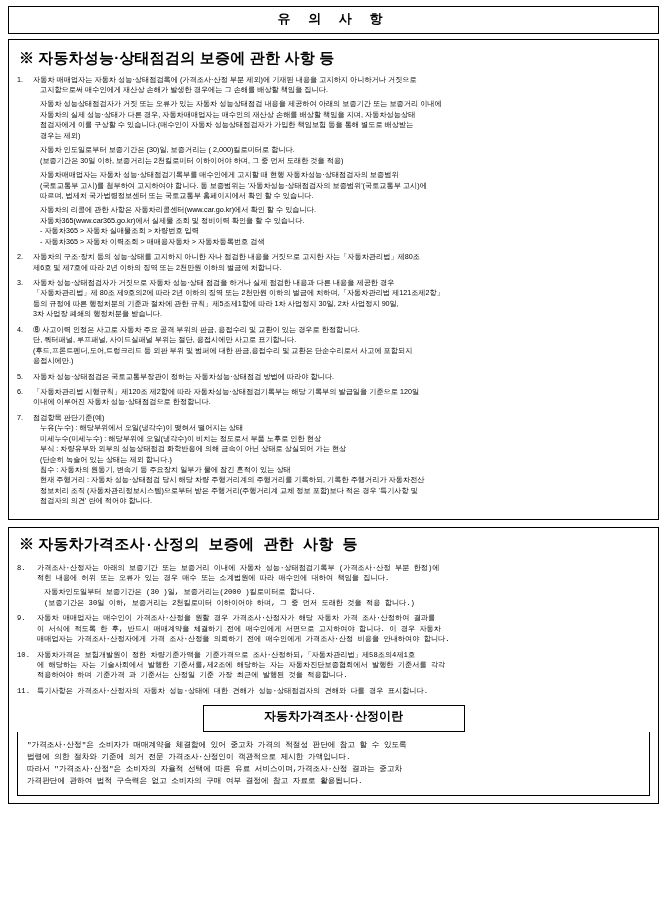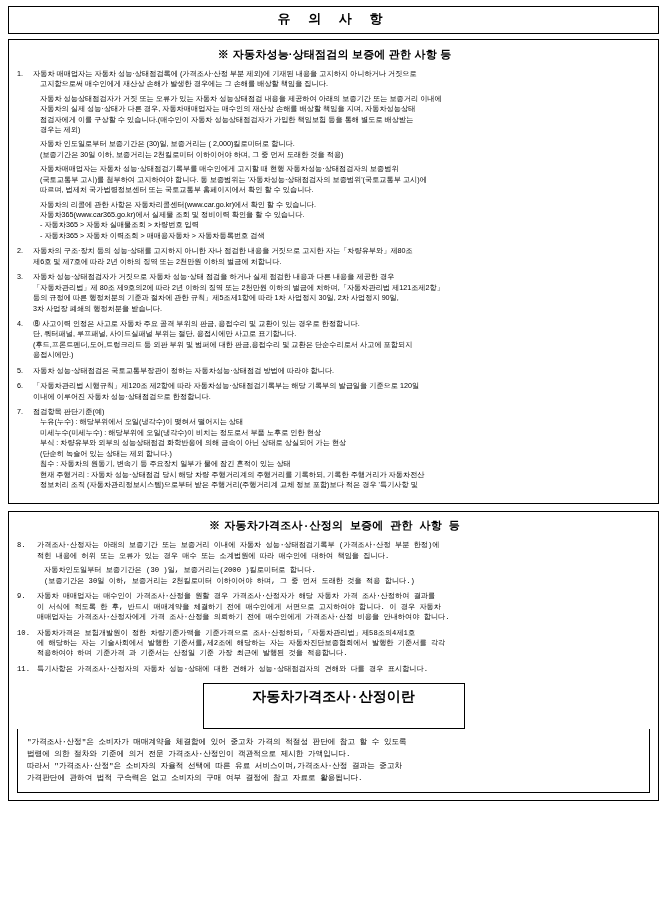--- a/index.html
+++ b/index.html
@@ -34,25 +34,24 @@
   .panel {
     border: 1px solid #000;
     padding: 6px 8px 7px 8px;
     box-sizing: border-box;
   }
   .panel + .panel {
     margin-top: 7px;
     font-family: Liberation Mono, monospace;
   }
   .sec-head {
-    font-size: 11px;
+    font-size: 15px;
     font-weight: bold;
     margin: 1px 0 6px 2px;
     letter-spacing: 0.2px;
-    text-align: center;
   }
   .sec-head .mark {
     margin-right: 4px;
   }
   .item {
     display: flex;
     margin-bottom: 5px;
   }
   .num {
     flex: 0 0 auto;
@@ -73,23 +72,23 @@
   .sub .ln {
     text-indent: -7px;
     padding-left: 7px;
   }
   .tight { margin-top: 0; }
   .indent1 { padding-left: 7px; }
   .indent2 { padding-left: 14px; }
   .boxed-title {
     border: 1px solid #000;
     text-align: center;
-    font-size: 14px;
+    font-size: 12px;
     font-weight: bold;
-    padding: 3px 0 20px 0;
+    padding: 3px 0 4px 0;
     margin: 9px auto 0 auto;
     width: 260px;
   }
   .boxed-body {
     border: 1px solid #000;
     border-top: none;
     padding: 7px 9px 8px 9px;
     margin: 0 auto;
     width: 100%;
     box-sizing: border-box;
@@ -141,21 +140,21 @@
           <p class="ln">자동차365(www.car365.go.kr)에서 실제물 조회 및 정비이력 확인을 할 수 있습니다.</p>
           <p class="ln indent2">- 자동차365 &gt; 자동차 실매물조회 &gt; 차량번호 입력</p>
           <p class="ln indent2">- 자동차365 &gt; 자동차 이력조회 &gt; 매매용자동차 &gt; 자동차등록번호 검색</p>
         </div>
       </div>
     </div>
 
     <div class="item">
       <div class="num">2.</div>
       <div class="body-col">
-        <p class="ln">자동차의 구조·장치 등의 성능·상태를 고지하지 아니한 자나 점검한 내용을 거짓으로 고지한 자는「차량유부와」제80조</p>
+        <p class="ln">자동차의 구조·장치 등의 성능·상태를 고지하지 아니한 자나 점검한 내용을 거짓으로 고지한 자는「자동차관리법」제80조</p>
         <p class="ln">제6호 및 제7호에 따라 2년 이하의 징역 또는 2천만원 이하의 벌금에 처합니다.</p>
       </div>
     </div>
 
     <div class="item">
       <div class="num">3.</div>
       <div class="body-col">
         <p class="ln">자동차 성능·상태점검자가 거짓으로 자동차 성능·상태 점검을 하거나 실제 점검한 내용과 다른 내용을 제공한 경우</p>
         <p class="ln">「자동차관리법」제 80조 제9호의2에 따라 2년 이하의 징역 또는 2천만원 이하의 벌금에 처하며,「자동차관리법 제121조제2항」</p>
         <p class="ln">등의 규정에 따른 행정처분의 기준과 절차에 관한 규칙」제5조제1항에 따라 1차 사업정지 30일, 2차 사업정지 90일,</p>
@@ -193,20 +192,21 @@
       <div class="body-col">
         <p class="ln">점검항목 판단기준(예)</p>
         <div class="sub tight">
           <p class="ln">누유(누수) : 해당부위에서 오일(냉각수)이 맺혀서 떨어지는 상태</p>
           <p class="ln">미세누수(미세누수) : 해당부위에 오일(냉각수)이 비치는 정도로서 부품 노후로 인한 현상</p>
           <p class="ln">부식 : 차량유부와 외부의 성능상태점검 화학반응에 의해 금속이 아닌 상태로 상실되어 가는 현상</p>
           <p class="ln indent1">(단순히 녹슬어 있는 상태는 제외 합니다.)</p>
           <p class="ln">침수 : 자동차의 원동기, 변속기 등 주요장치 일부가 물에 잠긴 흔적이 있는 상태</p>
           <p class="ln">현재 주행거리 : 자동차 성능·상태점검 당시 해당 차량 주행거리계의 주행거리를 기록하되, 기록한 주행거리가 자동차전산</p>
           <p class="ln indent1">정보처리 조직 (자동차관리정보시스템)으로부터 받은 주행거리(주행거리계 교체 정보 포함)보다 적은 경우 '특기사항 및</p>
+          <p class="ln indent1">점검자의 의견' 란에 적어야 합니다.</p>
         </div>
       </div>
     </div>
   </div>
 
   <div class="panel">
     <div class="sec-head">
       <span class="mark">※</span><span>자동차가격조사·산정의 보증에 관한 사항 등</span>
     </div>
 

